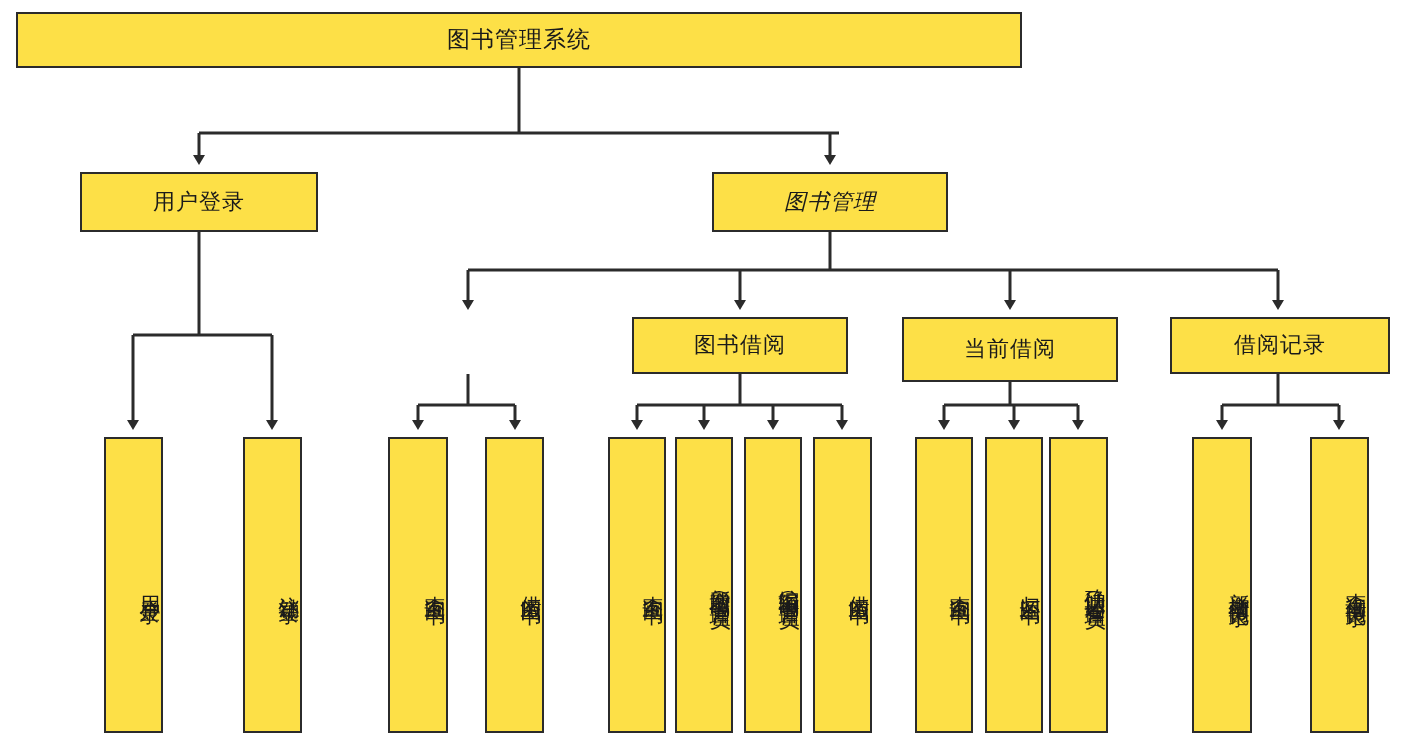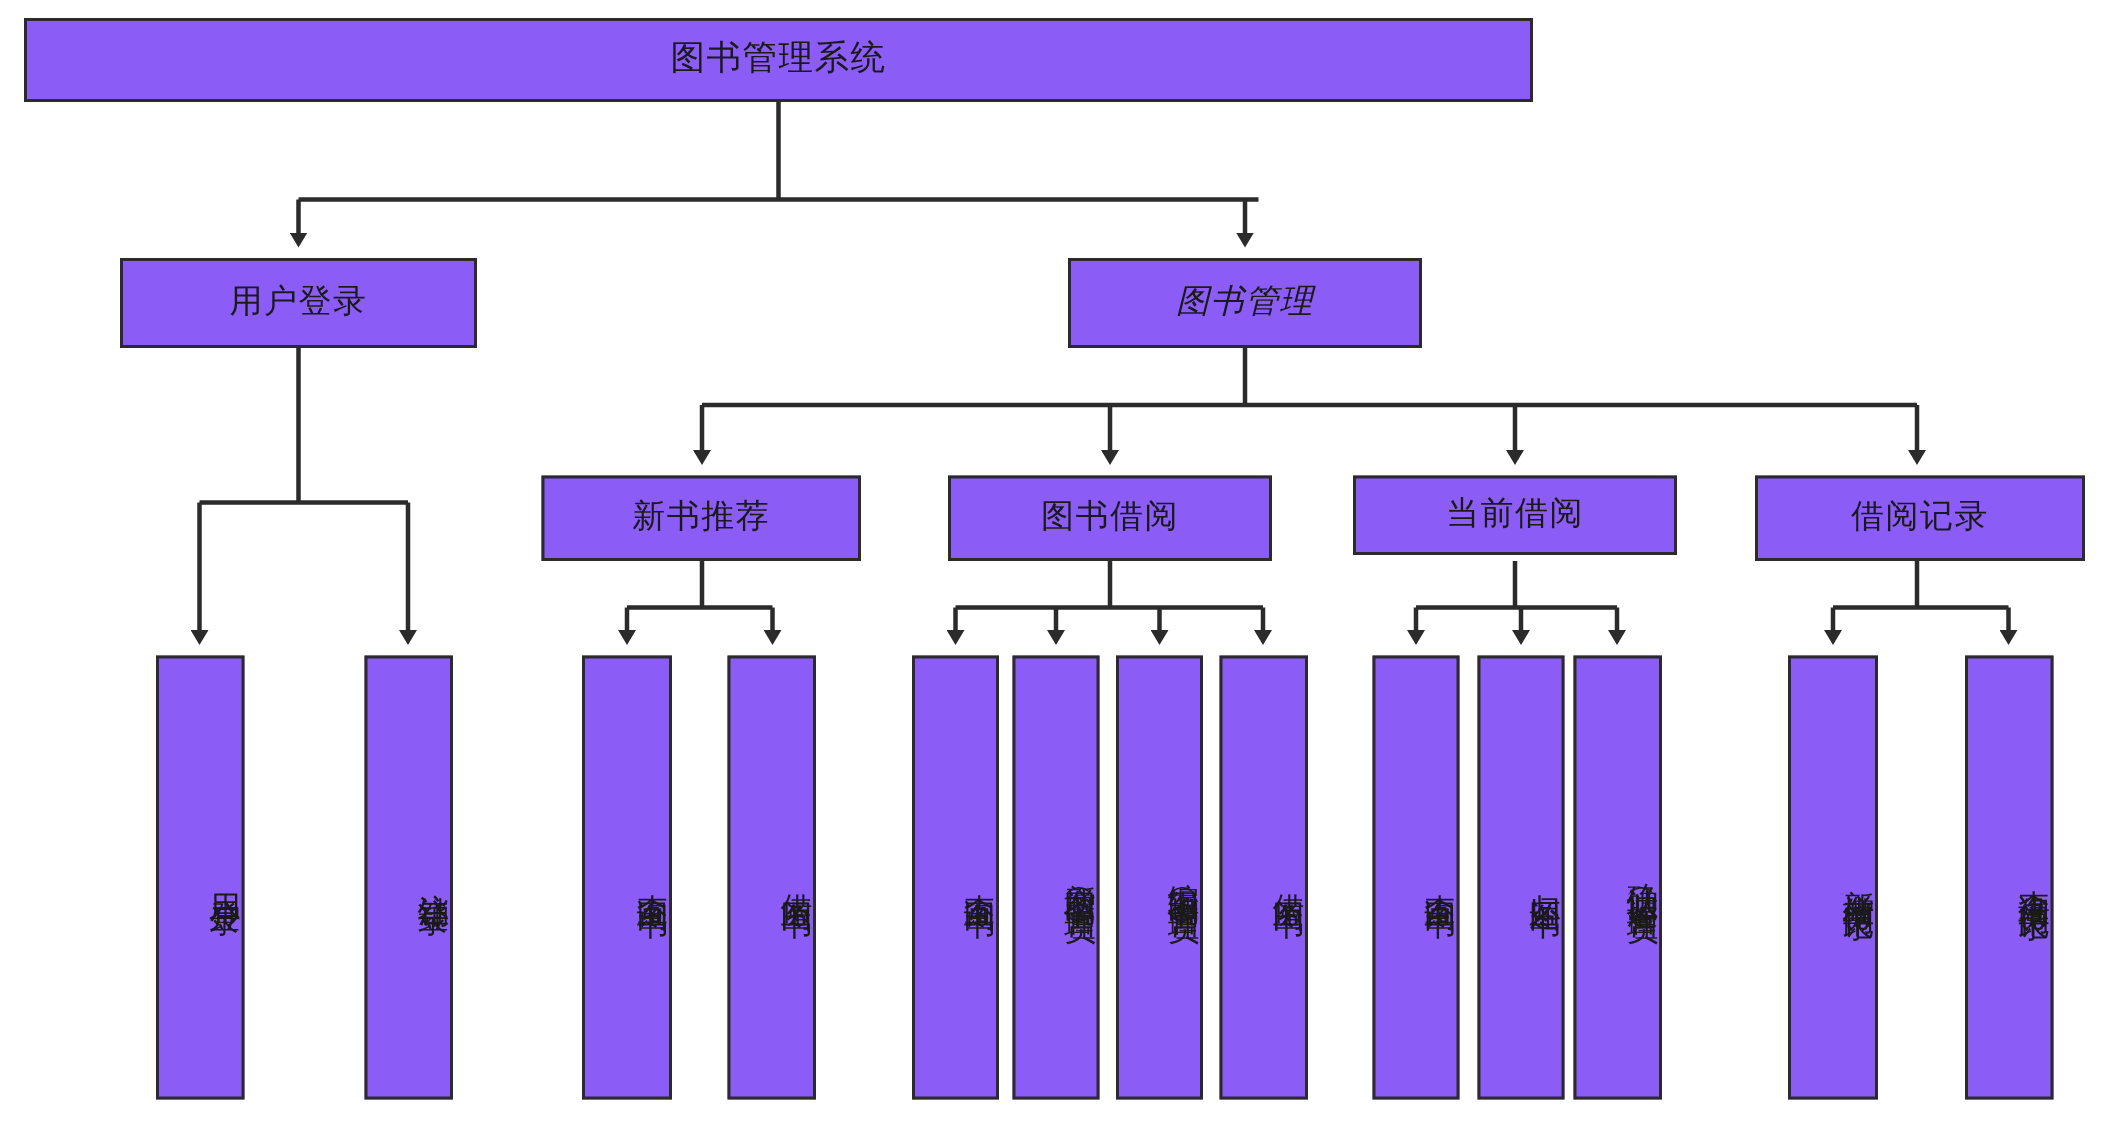--- a/index.html
+++ b/index.html
@@ -22,21 +22,21 @@
     left: 0;
     top: 0;
     width: 1405px;
     height: 747px;
     pointer-events: none;
   }
   .node {
     position: absolute;
     box-sizing: border-box;
     border: 2.5px solid #2b2b2b;
-    background: #8b5cf6;
+    background: #fde047;
     display: flex;
     align-items: center;
     justify-content: center;
     color: #1a1a1a;
     text-align: center;
   }
   .node.h {
     font-size: 22px;
     letter-spacing: 1px;
     line-height: 1.2;
@@ -130,27 +130,24 @@
     <span>图书管理系统</span>
   </div>
 
   <div class="node h" style="left:80px; top:172px; width:238px; height:60px;">
     <span>用户登录</span>
   </div>
   <div class="node h" style="left:712px; top:172px; width:236px; height:60px;font-style:italic;">
     <span>图书管理</span>
   </div>
 
-  <div class="node h" style="left:361px; top:317px; width:213px; height:57px;">
-    <span>新书推荐</span>
-  </div>
   <div class="node h" style="left:632px; top:317px; width:216px; height:57px;">
     <span>图书借阅</span>
   </div>
-  <div class="node h" style="left:902px; top:317px; width:216px; height:53px;">
+  <div class="node h" style="left:902px; top:317px; width:216px; height:65px;font-family:Liberation Serif, serif;">
     <span>当前借阅</span>
   </div>
   <div class="node h" style="left:1170px; top:317px; width:220px; height:57px;">
     <span>借阅记录</span>
   </div>
 
   <div class="node v" style="left:104px; top:437px; width:59px; height:296px;">
     <span class="vtext">用户登录</span>
   </div>
   <div class="node v" style="left:243px; top:437px; width:59px; height:296px;">

